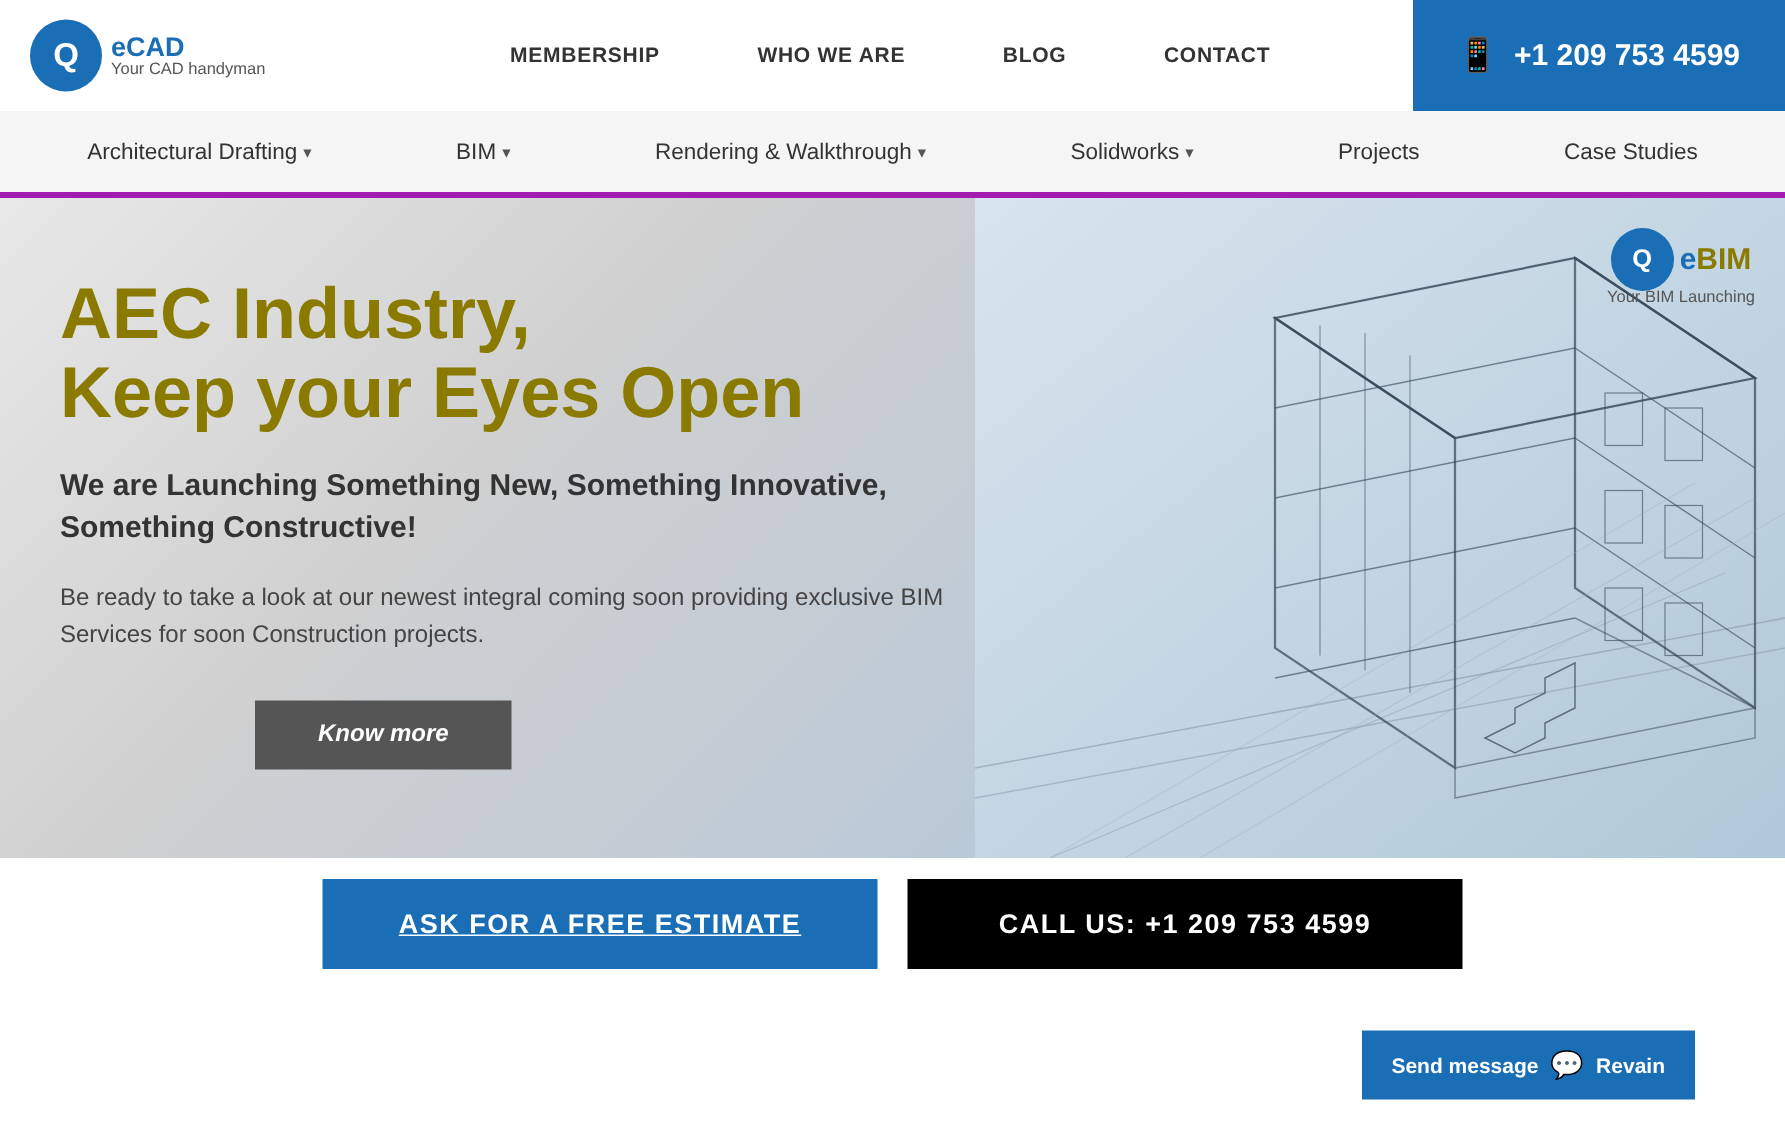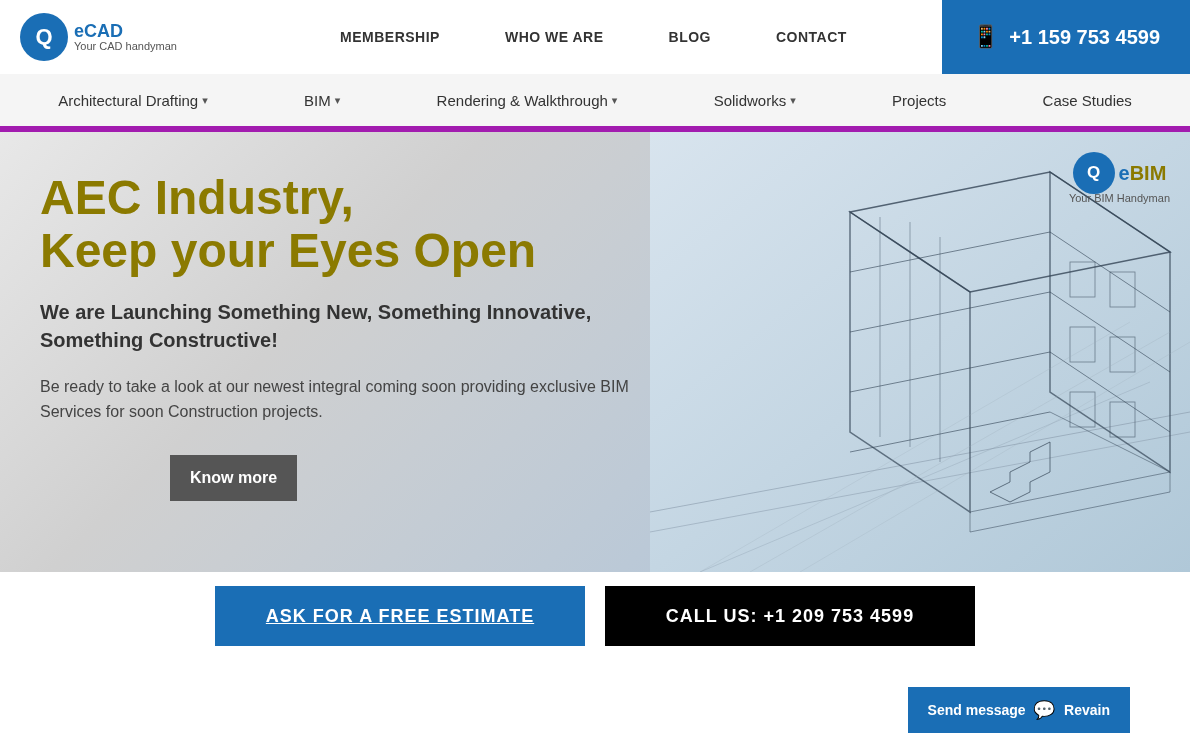--- a/index.html
+++ b/index.html
@@ -77,21 +77,21 @@
     .phone-icon {
       font-size: 22px;
     }
 
     
     .secondary-nav {
       display: flex;
       align-items: center;
       background: #f5f5f5;
       height: 58px;
-      border-bottom: 6px solid #a21caf;
+      border-bottom: 4px solid #a21caf;
       padding: 0 10px;
     }
     .secondary-nav ul {
       display: flex;
       list-style: none;
       align-items: center;
       width: 100%;
       justify-content: space-around;
     }
     .secondary-nav ul li a {
@@ -122,20 +122,21 @@
       max-width: 680px;
       z-index: 2;
       flex: 1;
     }
     .hero-title {
       font-size: 48px;
       font-weight: bold;
       color: #8b7a00;
       line-height: 1.1;
       margin-bottom: 20px;
+      margin-top: 12px;
     }
     .hero-subtitle {
       font-size: 20px;
       font-weight: bold;
       color: #333;
       line-height: 1.4;
       margin-bottom: 20px;
     }
     .hero-body {
       font-size: 16px;
@@ -152,26 +153,27 @@
     .stay-tuned {
       font-size: 18px;
       font-weight: bold;
       color: #333;
       align-self: center;
       margin-left: 160px;
     }
     .know-more-btn {
       background: #555;
       color: #fff;
-      padding: 14px 20px;
+      padding: 14px 42px;
       font-size: 16px;
       font-weight: bold;
       border: none;
       cursor: pointer;
       margin-left: 130px;
+      font-style: italic;
     }
     
     .qebim-logo {
       position: absolute;
       top: 20px;
       right: 20px;
       z-index: 3;
       display: flex;
       align-items: center;
       gap: 5px;
@@ -256,21 +258,21 @@
     <li>
       <a href="#">BLOG</a>
     </li>
     <li>
       <a href="#">CONTACT</a>
     </li>
   </ul>
 
   <a class="phone-btn" href="tel:+12097534599">
     <span class="phone-icon">📱</span>
-    <span>+1 159 753 4599</span>
+    <span>+1 209 753 4599</span>
   </a>
 </nav>
 
 <nav class="secondary-nav">
   <ul>
     <li>
       <a href="#">
         <span>Architectural Drafting</span>
         <span class="chevron">▾</span>
       </a>
@@ -359,21 +361,21 @@
       <line x1="50" y1="440" x2="480" y2="190" stroke="#9aabb8" stroke-width="0.8" opacity="0.3"></line>
     </svg>
   </div>
 
   <div class="qebim-logo">
     <div style="display:flex;flex-direction:column;align-items:center;">
       <div style="display:flex;align-items:center;gap:4px;">
         <div style="width:42px;height:42px;border-radius:50%;background:#1a6eb5;display:flex;align-items:center;justify-content:center;font-size:17px;font-weight:bold;color:#fff;">Q</div>
         <div style="font-size:20px;font-weight:bold;color:#1a6eb5;">e<span style="color:#8b7a00;">BIM</span></div>
       </div>
-      <div style="font-size:11px;color:#555;margin-top:-2px;">Your BIM Handyman</div>
+      <div style="font-size:11px;color:#555;margin-top:-2px;">Your BIM Launching</div>
     </div>
   </div>
 
   <div class="hero-content">
     <h1 class="hero-title">
       <span>AEC Industry,</span><br>
       <span>Keep your Eyes Open</span>
     </h1>
     <p class="hero-subtitle">We are Launching Something New, Something Innovative, Something Constructive!</p>
     <p class="hero-body">Be ready to take a look at our newest integral coming soon providing exclusive BIM Services for soon Construction projects.</p>

